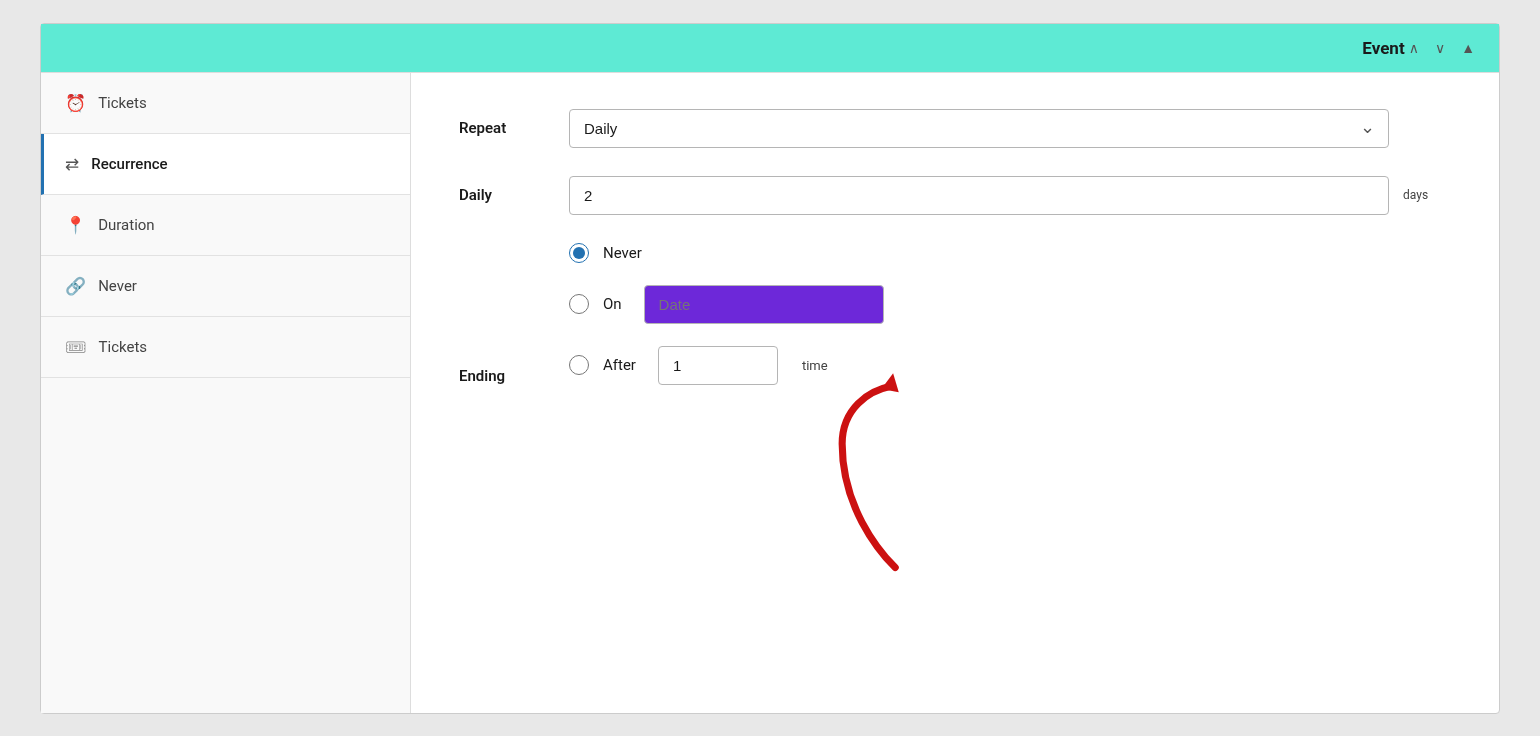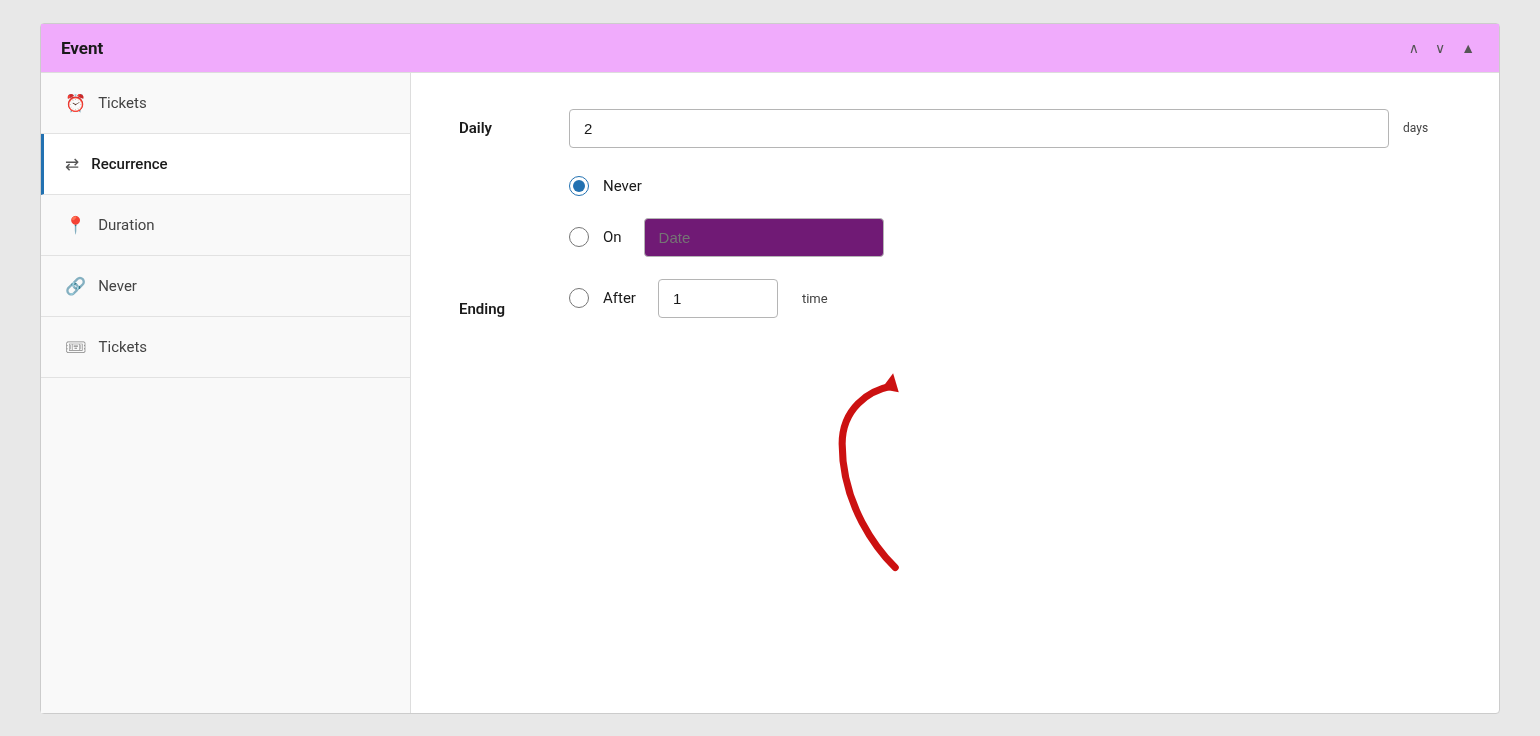--- a/index.html
+++ b/index.html
@@ -17,24 +17,24 @@
       background: #fff;
       border: 1px solid #ccc;
       border-radius: 4px;
       width: 1460px;
       max-width: 100%;
     }
 
     .panel-header {
       display: flex;
       align-items: center;
-      justify-content: space-between;
+      justify-content: flex-end;
       padding: 14px 20px;
       border-bottom: 1px solid #ddd;
-      background: #f0abfc;
+      background: #5eead4;
     }
 
     .panel-title {
       font-size: 17px;
       font-weight: 700;
       color: #1a1a1a;
     }
 
     .panel-header-controls {
       display: flex;
@@ -198,21 +198,21 @@
       cursor: pointer;
       accent-color: #2271b1;
     }
 
     .date-input {
       padding: 10px 14px;
       border: 1px solid #b5b5b5;
       border-radius: 4px;
       font-size: 15px;
       color: #aaa;
-      background: #701a75;
+      background: #6d28d9;
       width: 240px;
       margin-left: 8px;
     }
 
     .number-input {
       padding: 10px 14px;
       border: 1px solid #b5b5b5;
       border-radius: 4px;
       font-size: 15px;
       color: #1a1a1a;
@@ -269,20 +269,33 @@
 
       <div class="sidebar-item">
         <span class="sidebar-icon">🎟</span>
         <span>Tickets</span>
       </div>
 
     </div>
 
     <div class="main-content">
 
+      <div class="form-row">
+        <span class="form-label">Repeat</span>
+        <div class="form-control-wrap">
+          <div class="select-wrapper">
+            <select class="select-field">
+              <option>Daily</option>
+              <option>Weekly</option>
+              <option>Monthly</option>
+              <option>Yearly</option>
+            </select>
+          </div>
+        </div>
+      </div>
 
       <div class="form-row">
         <span class="form-label">Daily</span>
         <div class="form-control-wrap">
           <input type="number" class="input-field" value="2" style="">
         </div>
         <span class="form-suffix">days</span>
       </div>
 
       <div class="ending-row form-row">

